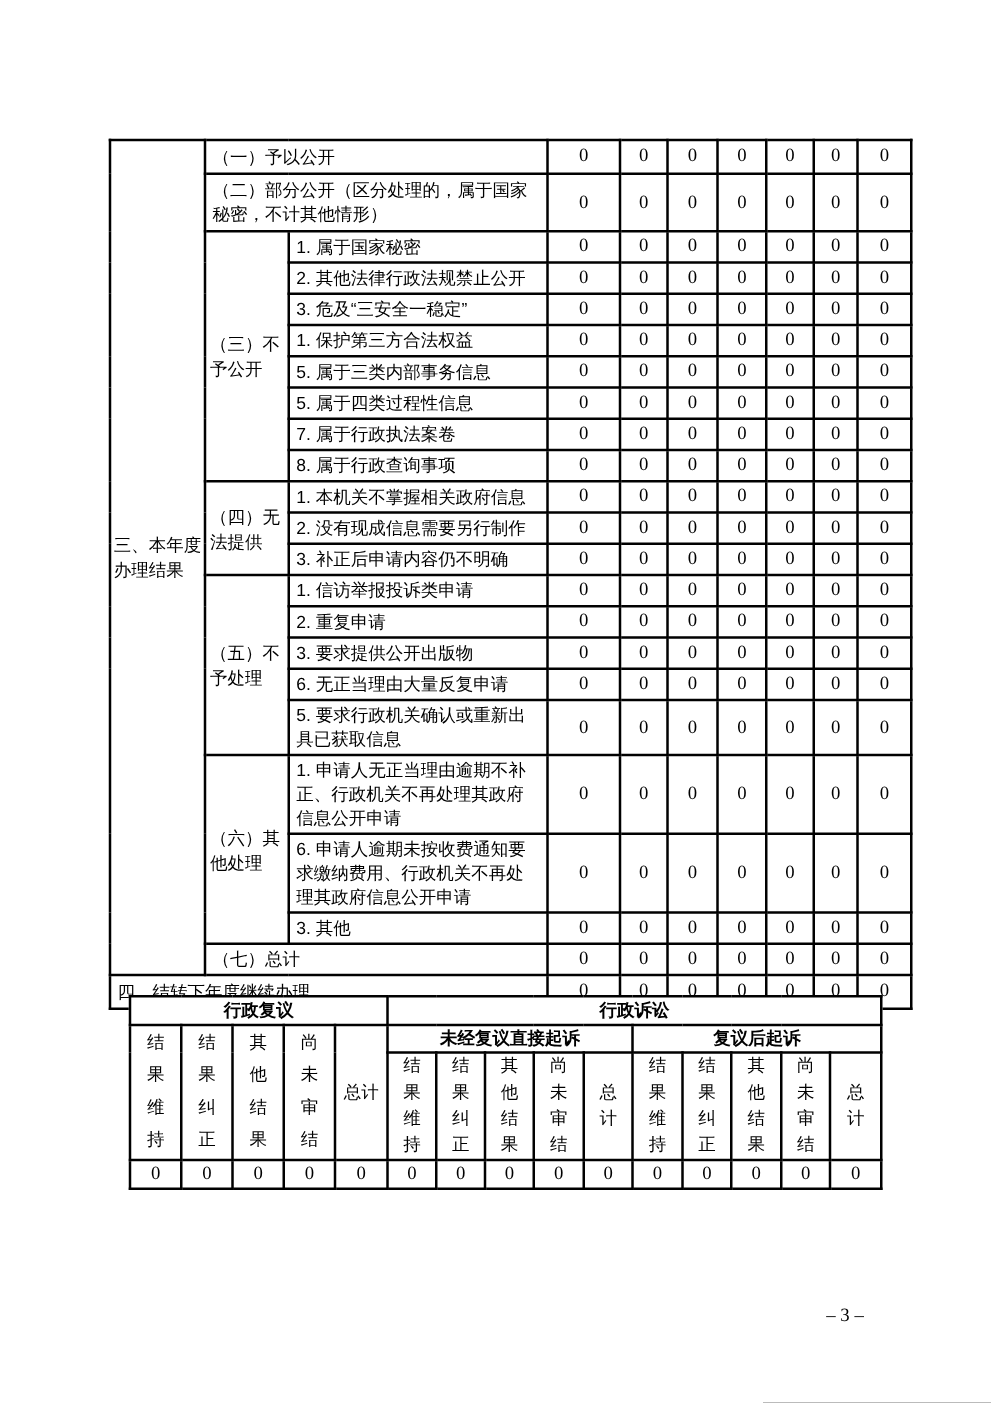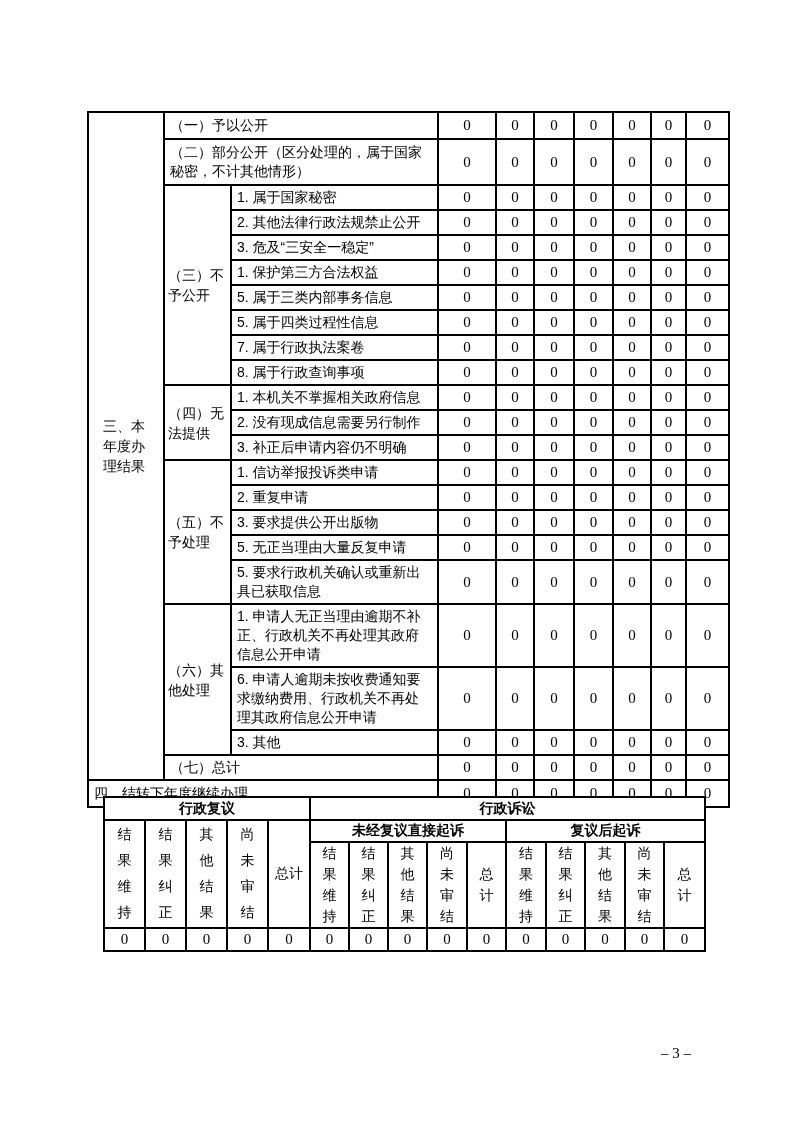--- a/index.html
+++ b/index.html
@@ -5,21 +5,21 @@
   html,body { margin:0; padding:0; background:#888; }
   .page { position:relative; width:793px; height:1122px; background:#ffffff; margin:0 auto; overflow:hidden; }
 
   table { border-collapse:collapse; table-layout:fixed; position:absolute; background:#fff; }
   td { border:2px solid #000; color:#000; overflow:hidden; }
 
   #t1 { left:87px; top:111px; width:641px; }
   #t1 td.lbl { font-family:"Liberation Sans",sans-serif; font-size:14px; line-height:19px;
                text-align:left; vertical-align:middle; padding:2px 8px 2px 5px; }
   #t1 td.cat { font-family:"Liberation Sans",sans-serif; font-size:14px; line-height:20px;
-               text-align:left; vertical-align:middle; padding:0 14px; }
+               text-align:left; vertical-align:middle; padding:0 2px; }
   #t1 td.sec { font-family:"Liberation Sans",sans-serif; font-size:14px; line-height:20px;
                text-align:left; vertical-align:middle; padding:2px 3px; }
   td.n { font-family:"Liberation Serif",serif; font-size:15px; text-align:center;
          vertical-align:middle; padding:0; }
 
   #t2 { left:103px; top:796px; width:602px; }
   #t2 td.gh { font-family:"Liberation Sans",sans-serif; font-size:14px; font-weight:bold;
               text-align:center; vertical-align:middle; padding:0; }
   #t2 td.vh { font-family:"Liberation Serif",serif; font-size:14px; text-align:center;
               vertical-align:middle; padding:0; }
@@ -208,21 +208,21 @@
         <td class="lbl">3. 要求提供公开出版物</td>
         <td class="n">0</td>
         <td class="n">0</td>
         <td class="n">0</td>
         <td class="n">0</td>
         <td class="n">0</td>
         <td class="n">0</td>
         <td class="n">0</td>
       </tr>
       <tr style="height:25px">
-        <td class="lbl">5. 无正当理由大量反复申请</td>
+        <td class="lbl">6. 无正当理由大量反复申请</td>
         <td class="n">0</td>
         <td class="n">0</td>
         <td class="n">0</td>
         <td class="n">0</td>
         <td class="n">0</td>
         <td class="n">0</td>
         <td class="n">0</td>
       </tr>
       <tr style="height:40px">
         <td class="lbl">5. 要求行政机关确认或重新出具已获取信息</td>

